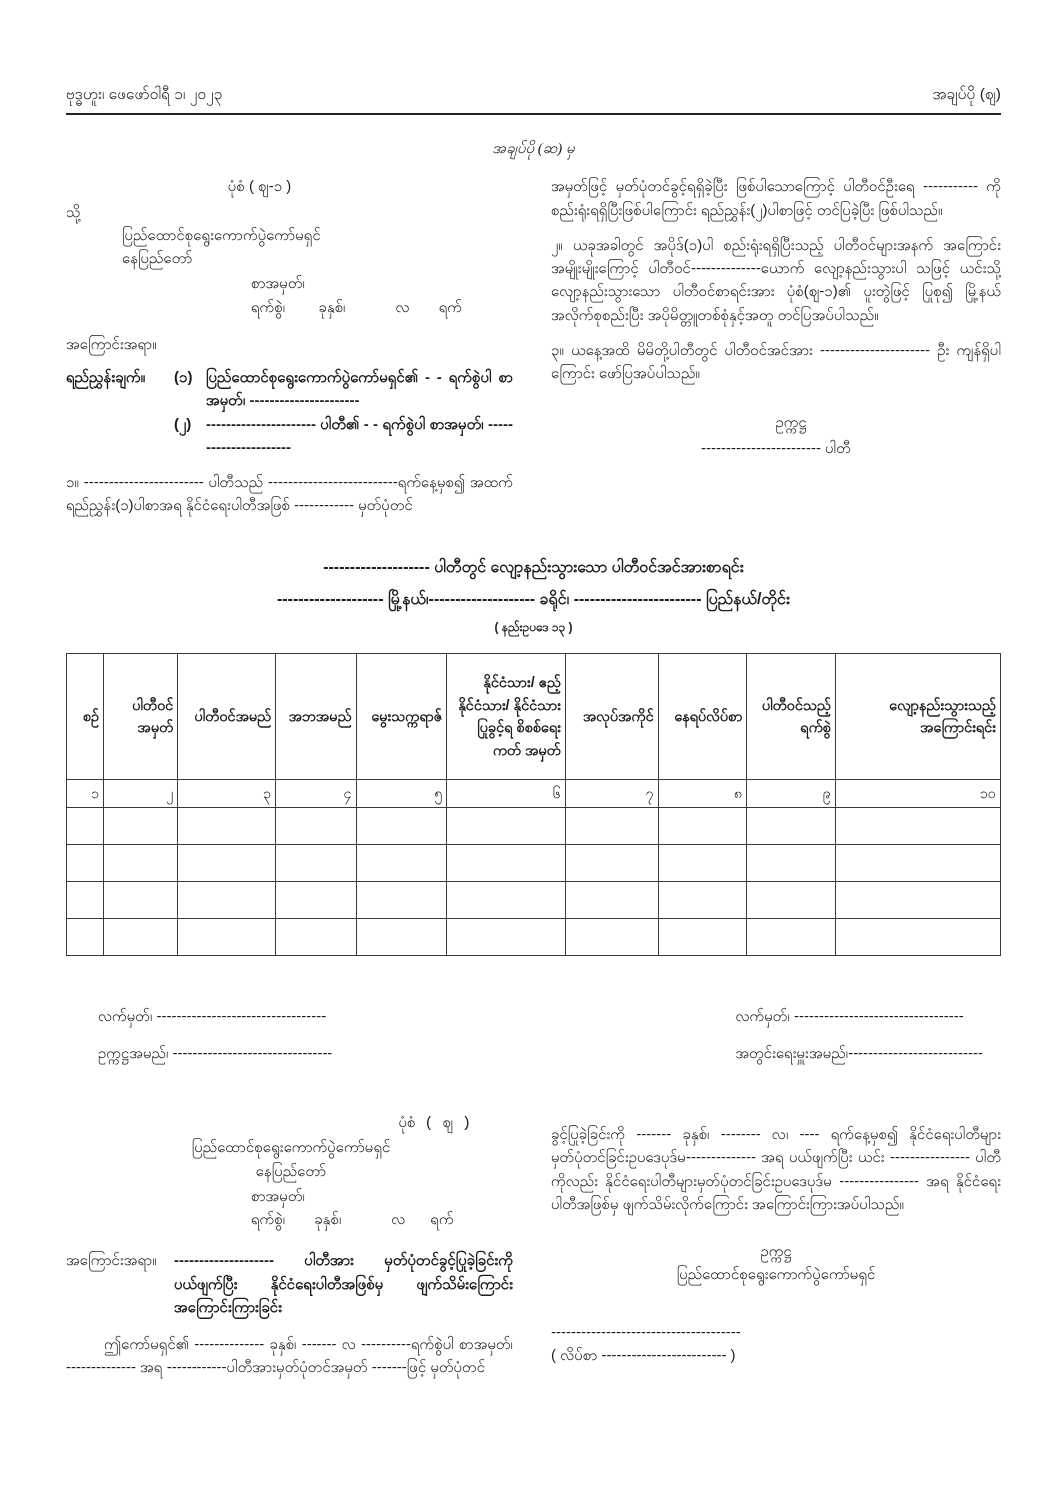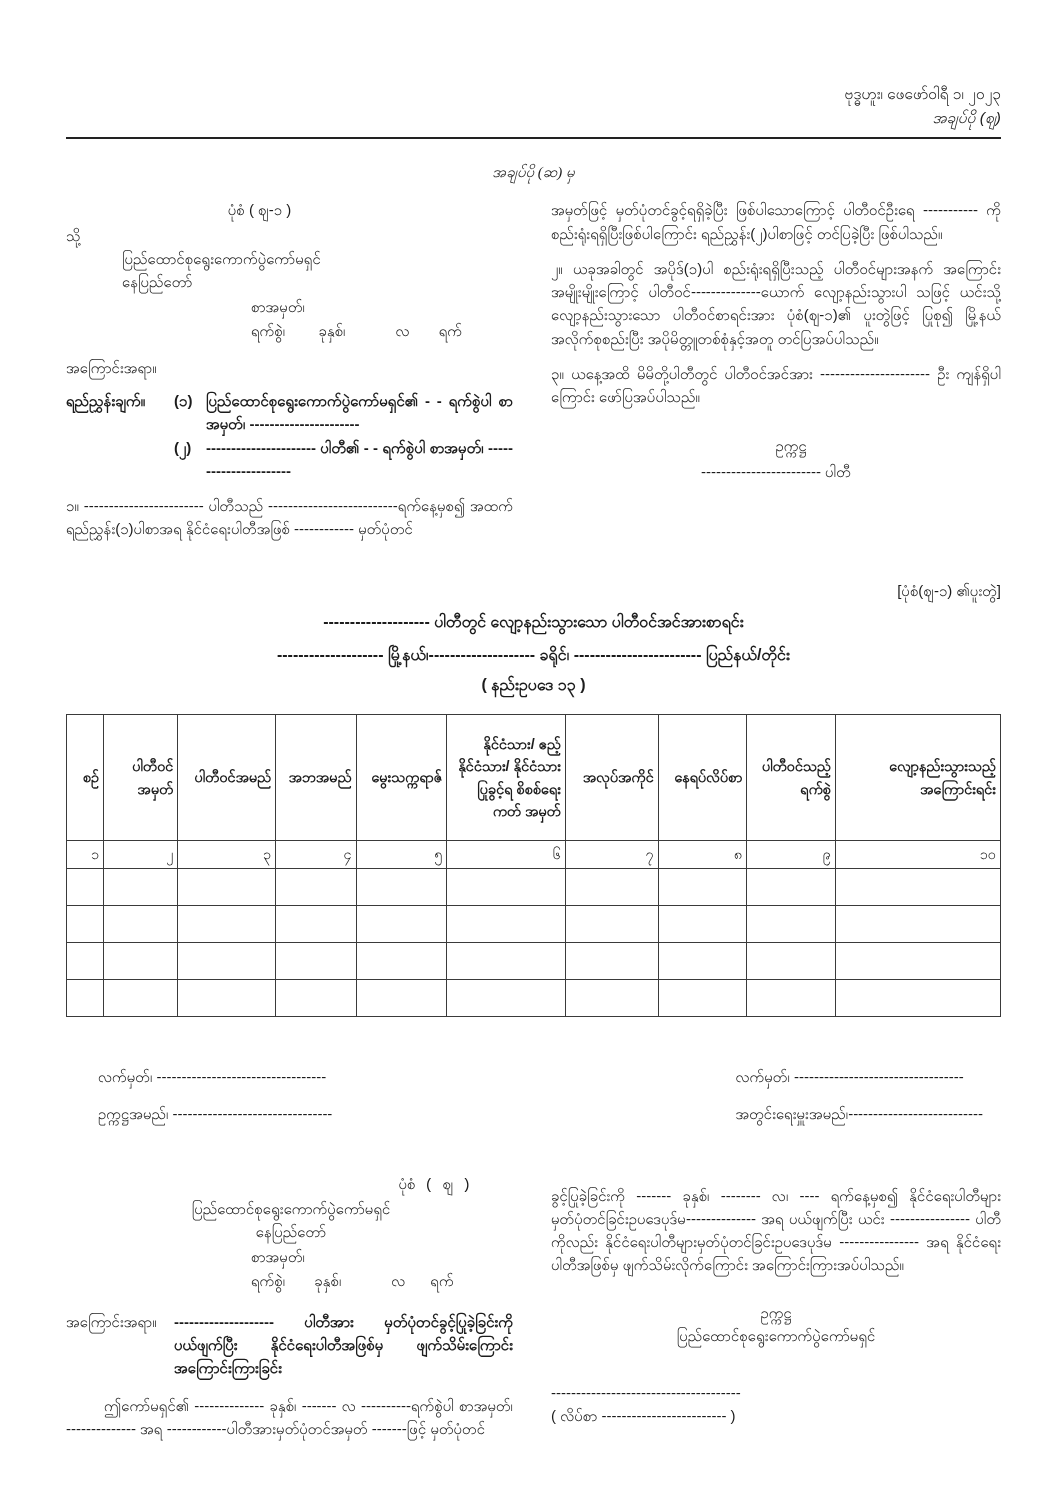--- a/index.html
+++ b/index.html
@@ -11,23 +11,23 @@
     margin: 0 auto;
     background: #ffffff;
     color: #1c1c1c;
     font-size: 15px;
     line-height: 1.55;
     overflow: hidden;
   }
   .inner { padding: 82px 60px 0 66px; }
 
   
-  .hdr-row { display: flex; justify-content: space-between; align-items: flex-end; flex-direction: column; }
+  .hdr-row { display: flex; justify-content: space-between; align-items: flex-end; }
   .hdr-date { font-size: 15.5px; }
-  .hdr-page { font-size: 15.5px; font-style: italic; }
+  .hdr-page { font-size: 15.5px; }
   .hdr-rule { border: none; border-top: 2px solid #222; margin-top: 7px; }
   .continued { font-style: italic; font-family: "Liberation Serif", serif; margin-top: 22px; font-size: 15px; text-align: center; }
 
   
   .two-col { display: flex; justify-content: space-between; }
   .col-l { width: 447px; }
   .col-r { width: 450px; }
   .just { text-align: justify; }
 
   
@@ -47,21 +47,21 @@
   .ref-body { flex: 1; }
   .para { margin-top: 12px; }
   .sig-block-r { margin-top: 26px; padding-left: 150px; }
   .sig-title { text-align: center; width: 180px; }
   .sig-line { margin-top: 2px; }
 
   
   .attach { margin-top: 38px; }
   .attach-bracket { text-align: right; font-size: 15px; }
   .attach-title { text-align: center; font-weight: bold; font-size: 16px; margin-top: 8px; }
-  .attach-law { text-align: center; font-weight: bold; font-size: 16px; margin-top: 6px; }
+  .attach-law { text-align: center; font-weight: bold; font-size: 12px; margin-top: 6px; }
 
   table.roster {
     width: 100%;
     border-collapse: collapse;
     margin-top: 16px;
     table-layout: fixed;
   }
   table.roster th, table.roster td {
     border: 1.5px solid #3a3a3a;
     text-align: right;
@@ -138,21 +138,20 @@
         <div class="para just">၂။  ယခုအခါတွင်  အပိုဒ်(၁)ပါ  စည်းရုံးရရှိပြီးသည့်  ပါတီဝင်များအနက် အကြောင်းအမျိုးမျိုးကြောင့်  ပါတီဝင်--------------ယောက်  လျော့နည်းသွားပါ သဖြင့် ယင်းသို့လျော့နည်းသွားသော ပါတီဝင်စာရင်းအား ပုံစံ(ဈ-၁)၏ ပူးတွဲဖြင့် ပြုစု၍ မြို့နယ်အလိုက်စုစည်းပြီး အပိုမိတ္တူတစ်စုံနှင့်အတူ တင်ပြအပ်ပါသည်။</div>
         <div class="para just">၃။  ယနေ့အထိ  မိမိတို့ပါတီတွင်  ပါတီဝင်အင်အား  ----------------------  ဦး ကျန်ရှိပါကြောင်း ဖော်ပြအပ်ပါသည်။</div>
         <div class="sig-block-r">
           <div class="sig-title">ဥက္ကဋ္ဌ</div>
           <div class="sig-line">------------------------ ပါတီ</div>
         </div>
       </div>
     </div>
 
     <div class="attach">
-      <div class="attach-bracket">[ပုံစံ(ဈ-၁) ၏ပူးတွဲ]</div>
       <div class="attach-title">-------------------- ပါတီတွင် လျော့နည်းသွားသော ပါတီဝင်အင်အားစာရင်း</div>
       <div class="attach-title">-------------------- မြို့နယ်၊-------------------- ခရိုင်၊ ------------------------ ပြည်နယ်/တိုင်း</div>
       <div class="attach-law">( နည်းဥပဒေ ၁၃ )</div>
 
       <table class="roster">
         <colgroup>
           <col style="width:36px">
             <col style="width:72px">
             <col style="width:95px">
           <col style="width:78px">

